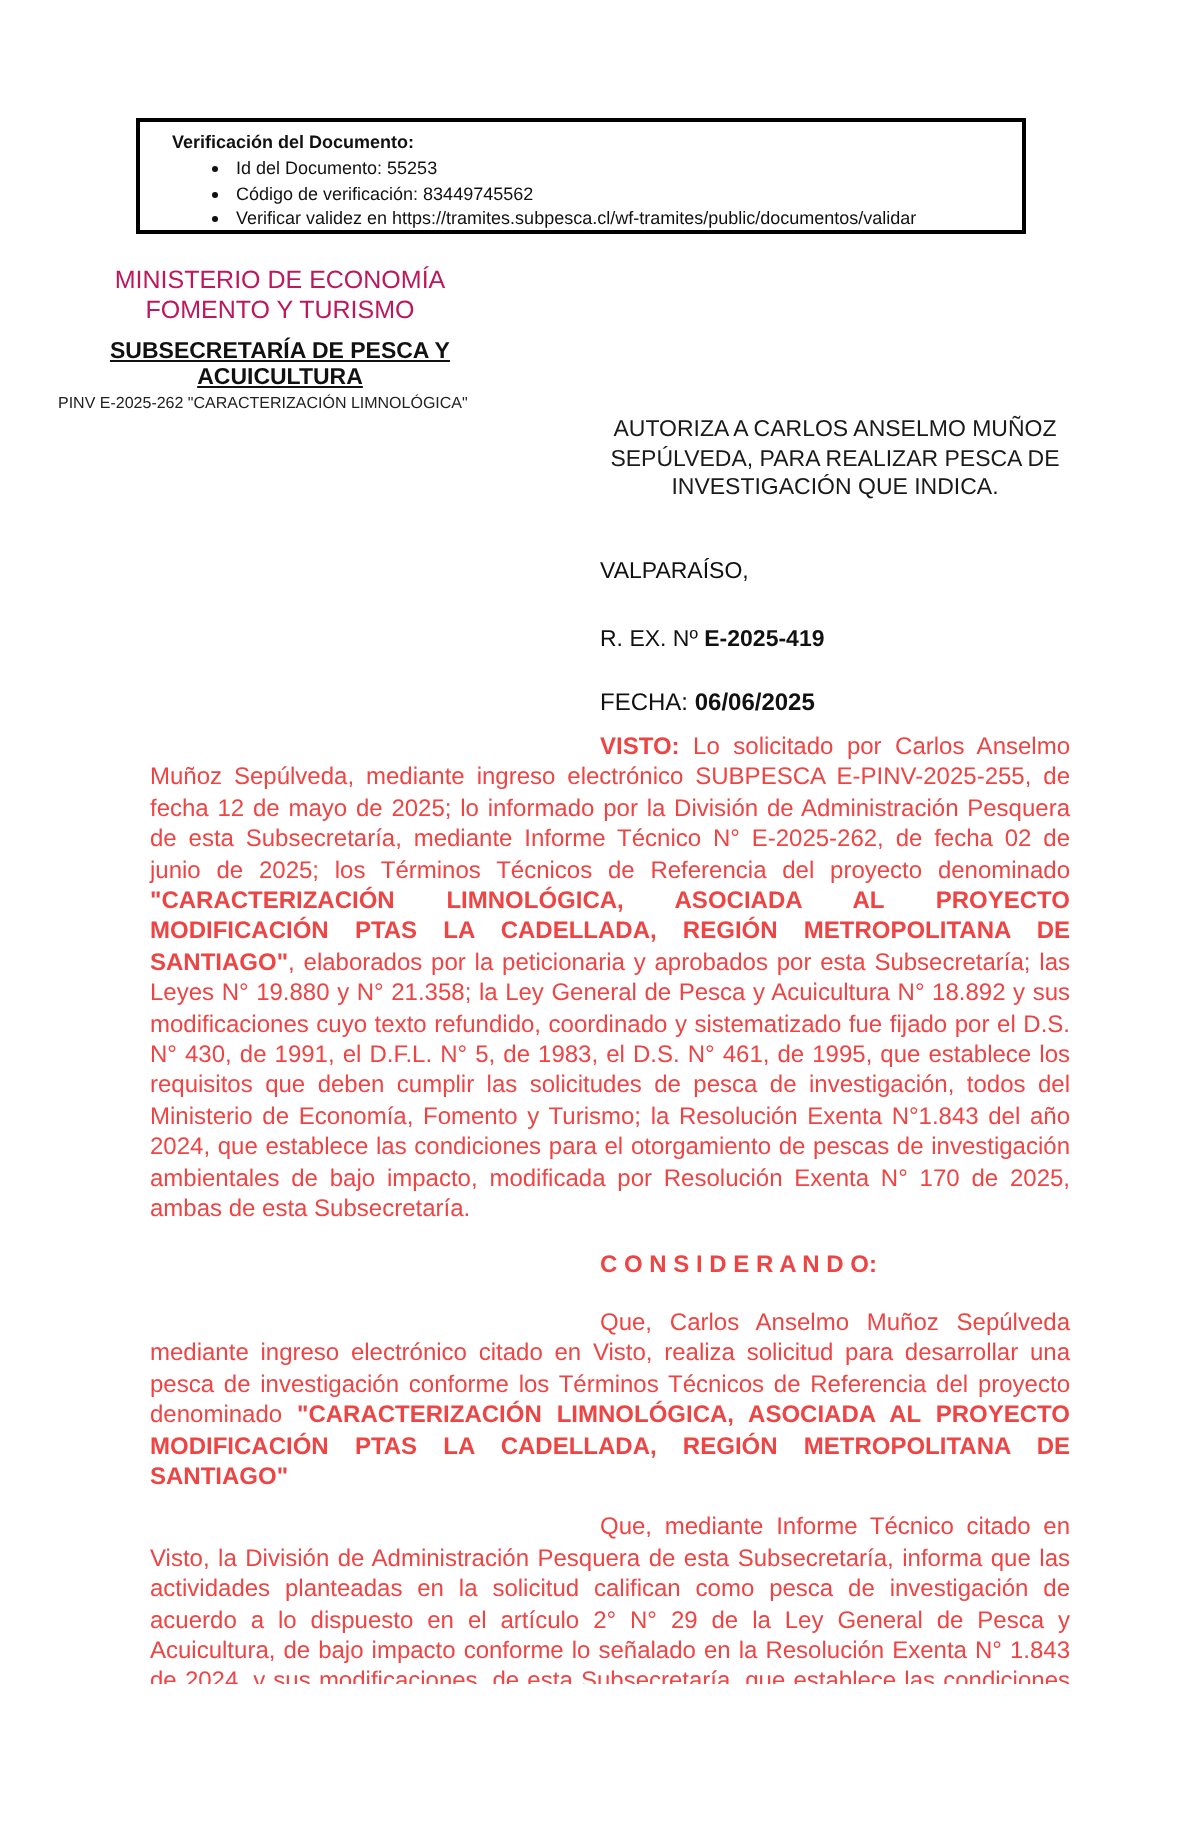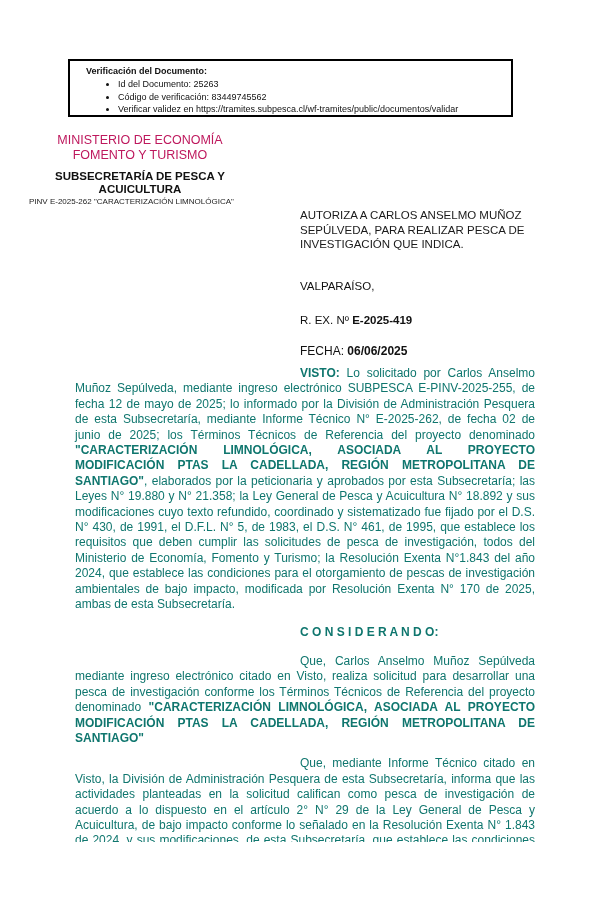--- a/index.html
+++ b/index.html
@@ -59,40 +59,42 @@
     top: 170px;
     width: 240px;
     text-align: center;
     font-size: 11.5px;
     line-height: 13px;
     font-weight: bold;
   }
   .subsec .inner {
     display: inline-block;
     max-width: 182px;
+    text-decoration: underline;
   }
   .ref {
     position: absolute;
     left: 29px;
     top: 197px;
     font-size: 8px;
     line-height: 10px;
     color: #222222;
     white-space: nowrap;
   }
 
   
   .subject {
     position: absolute;
     left: 300px;
     top: 208px;
     width: 235px;
     font-size: 11.5px;
     line-height: 14.5px;
     color: #1a1a1a;
+    text-align: center;
   }
   .city {
     position: absolute;
     left: 300px;
     top: 280px;
     font-size: 11.5px;
   }
   .resnum {
     position: absolute;
     left: 300px;
@@ -108,21 +110,21 @@
 
   
   .body {
     position: absolute;
     left: 75px;
     top: 366px;
     width: 460px;
     font-size: 12px;
     line-height: 15.4px;
     text-align: justify;
-    color: #0f766e;
+    color: #ef4444;
   }
   .para { margin: 0; }
   .indent { text-indent: 225px; }
   .considerando {
     margin: 12px 0 14px 225px;
     font-weight: bold;
     text-align: left;
     text-indent: 0;
   }
   .c2 { margin-top: 10px; }
@@ -137,21 +139,21 @@
   }
 </style>
 </head>
 <body>
 
 <div class="page">
 
   <div class="verify-box">
     <div class="vb-title">Verificación del Documento:</div>
     <ul class="vb-list">
-      <li>Id del Documento: 25263</li>
+      <li>Id del Documento: 55253</li>
       <li>Código de verificación: 83449745562</li>
       <li>Verificar validez en https://tramites.subpesca.cl/wf-tramites/public/documentos/validar</li>
     </ul>
   </div>
 
   <div class="ministry">
     <div>MINISTERIO DE ECONOMÍA</div>
     <div>FOMENTO Y TURISMO</div>
   </div>
 

